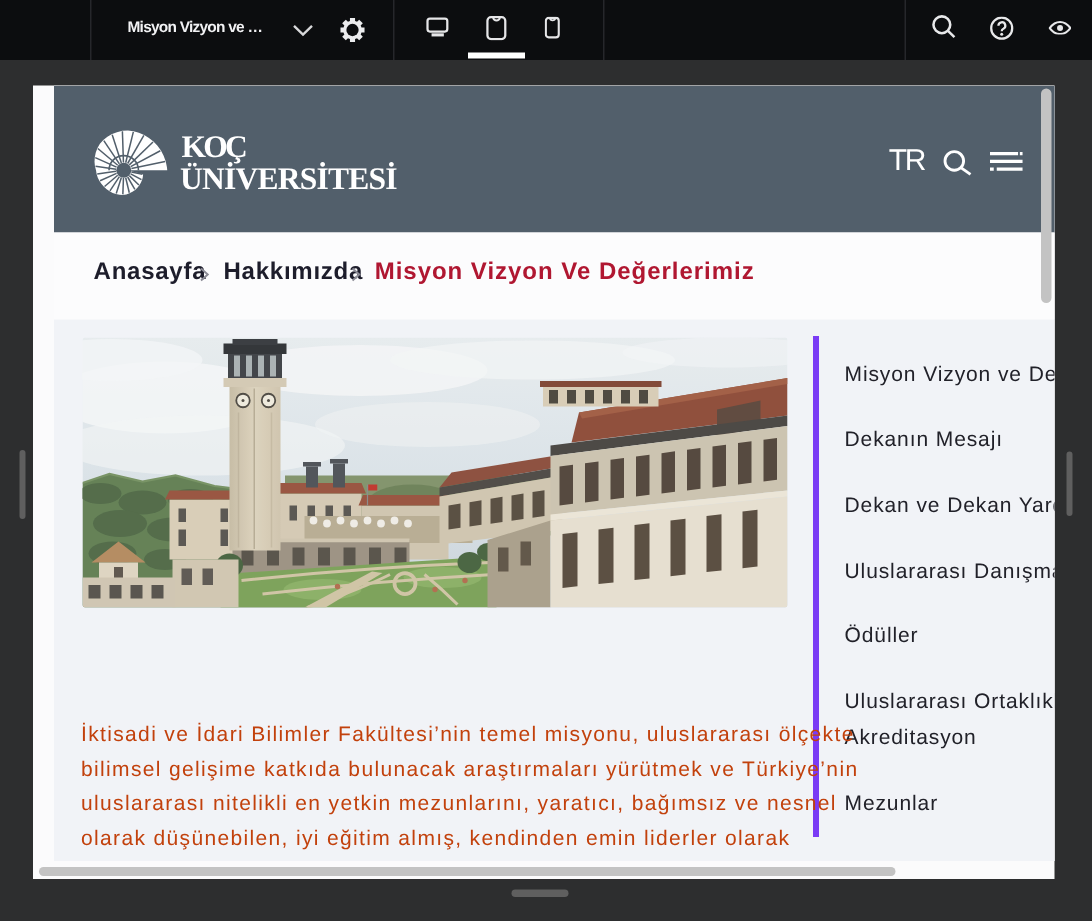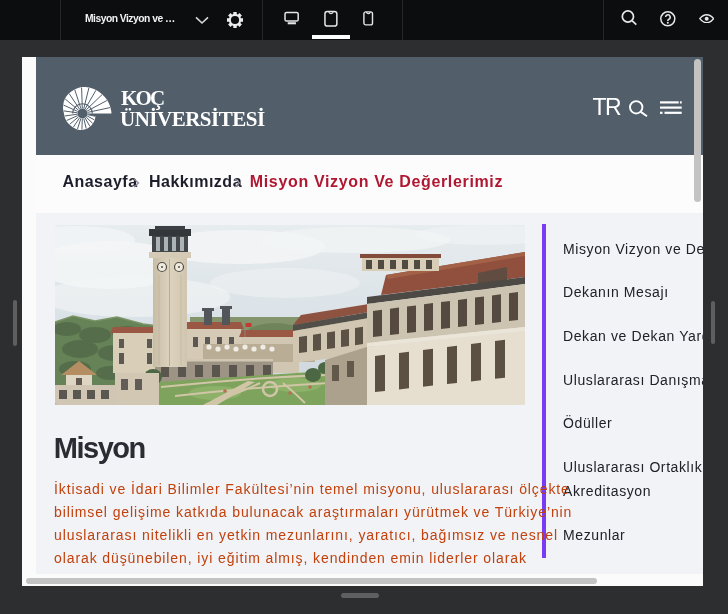--- a/index.html
+++ b/index.html
@@ -14,21 +14,21 @@
 #crumb span{position:absolute;line-height:13px;font-weight:700;letter-spacing:0.5px;}
 #content{position:absolute;left:0;top:156px;width:669px;height:361px;background:#f1f3f7;}
 #photo{position:absolute;left:19px;top:12px;width:470px;height:180px;border-radius:2px;overflow:hidden;}
 #h1{position:absolute;left:17.7px;top:220.6px;font-size:29px;font-weight:700;color:#2b2b33;letter-spacing:-1.45px;line-height:29px;}
 #para{position:absolute;left:18px;top:264.9px;font-size:14px;line-height:22.9px;color:#c2410c;letter-spacing:0.9px;white-space:nowrap;}
 #pline{position:absolute;left:506.2px;top:11px;width:3.6px;height:334px;background:#7a3bf5;}
 #snav{position:absolute;left:527px;top:23.7px;font-size:14px;color:#212129;white-space:nowrap;letter-spacing:0.6px;}
 #snav div{height:24px;line-height:24px;margin-bottom:19.7px;}
 .sbar{position:absolute;background:#c3c3c3;border-radius:4px;}
 .handle{position:absolute;background:#5f5f5f;border-radius:3px;}
-#tr{position:absolute;left:556.5px;top:40.2px;color:#fff;font-size:23px;line-height:20.4px;letter-spacing:-1.6px;}
+#tr{position:absolute;left:556.5px;top:40.2px;color:#fff;font-size:20px;line-height:20.4px;letter-spacing:-1.6px;}
 svg{display:block;}
 </style></head>
 <body>
 <div id="toolbar">
   <div class="div" style="left:60px;"></div>
   <div class="div" style="left:262px;"></div>
   <div class="div" style="left:402px;"></div>
   <div class="div" style="left:603px;"></div>
   <div id="ddtext">Misyon Vizyon ve …</div>
   <svg class="ticon" style="left:195px;top:16px;" width="14" height="9" viewBox="0 0 14 9">
@@ -332,21 +332,20 @@
       <div id="pline"></div>
       <div id="snav">
         <div>Misyon Vizyon ve Değerlerimiz</div>
         <div>Dekanın Mesajı</div>
         <div>Dekan ve Dekan Yardımcıları</div>
         <div>Uluslararası Danışma Kurulu</div>
         <div>Ödüller</div>
         <div style="height:48px;">Uluslararası Ortaklıklar ve<br>Akreditasyon</div>
         <div>Mezunlar</div>
       </div>
-      <div id="h1">Misyon</div>
       <div id="para">İktisadi ve İdari Bilimler Fakültesi’nin temel misyonu, uluslararası ölçekte<br>bilimsel gelişime katkıda bulunacak araştırmaları yürütmek ve Türkiye’nin<br>uluslararası nitelikli en yetkin mezunlarını, yaratıcı, bağımsız ve nesnel<br>olarak düşünebilen, iyi eğitim almış, kendinden emin liderler olarak<br>yetiştirmek ve toplumun gelişimine katkıda bulunmaktır.</div>
     </div>
   </div>
   <div class="sbar" style="left:671.5px;top:1.5px;width:7.5px;height:143.5px;"></div>
   <div class="sbar" style="left:4px;top:521px;width:571px;height:6.2px;"></div>
 </div>
 <div class="handle" style="left:13px;top:300px;width:4px;height:46px;"></div>
 <div class="handle" style="left:711px;top:301px;width:4px;height:43px;"></div>
 <div class="handle" style="left:341px;top:593px;width:38px;height:4.5px;"></div>
 

